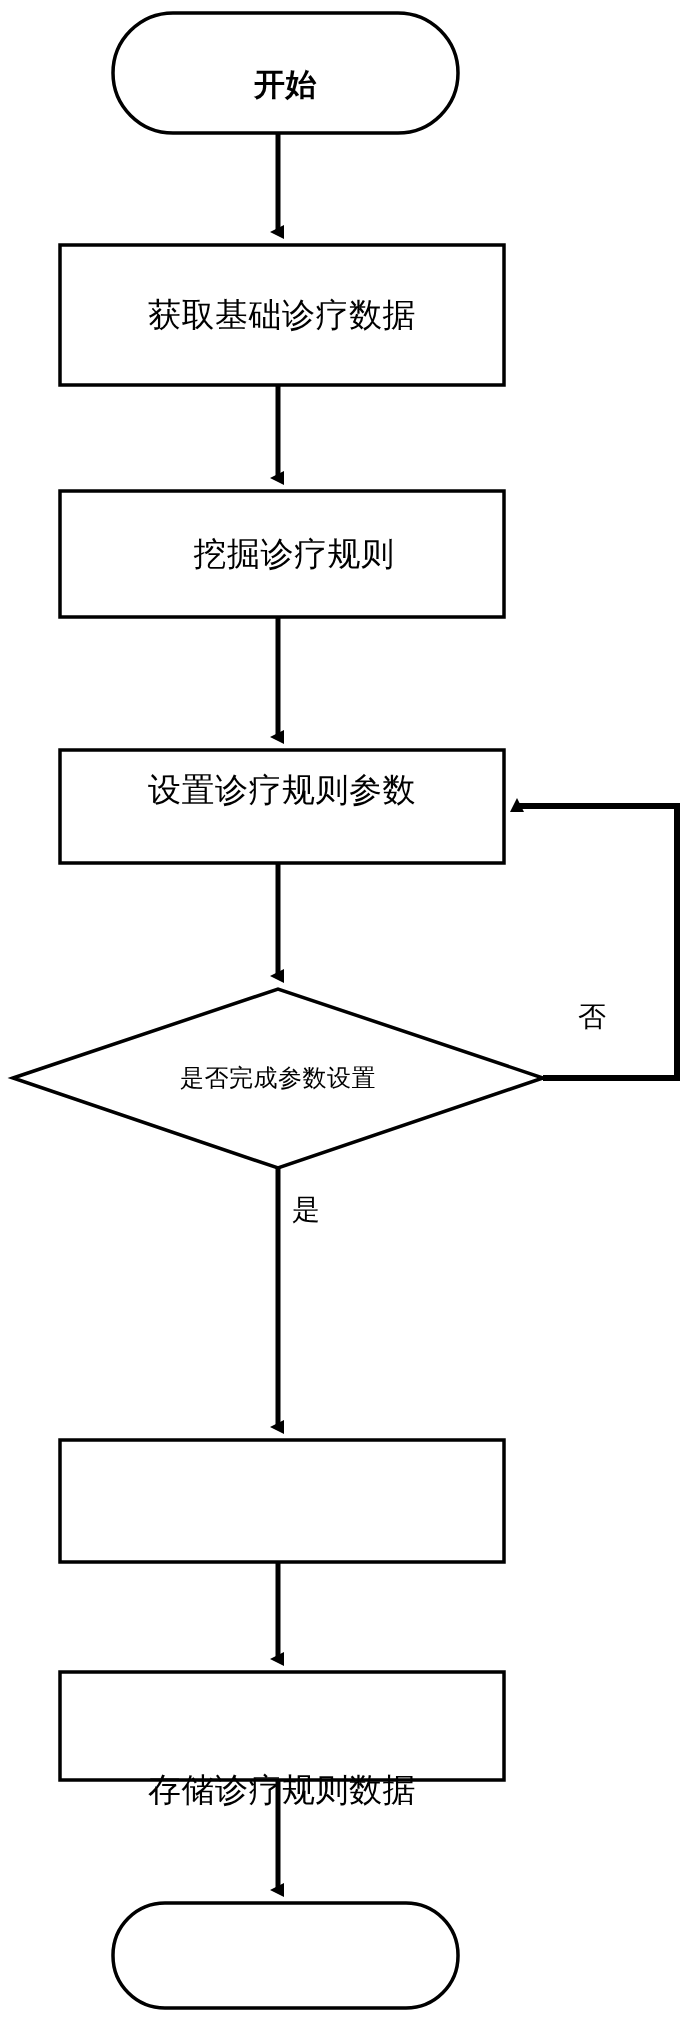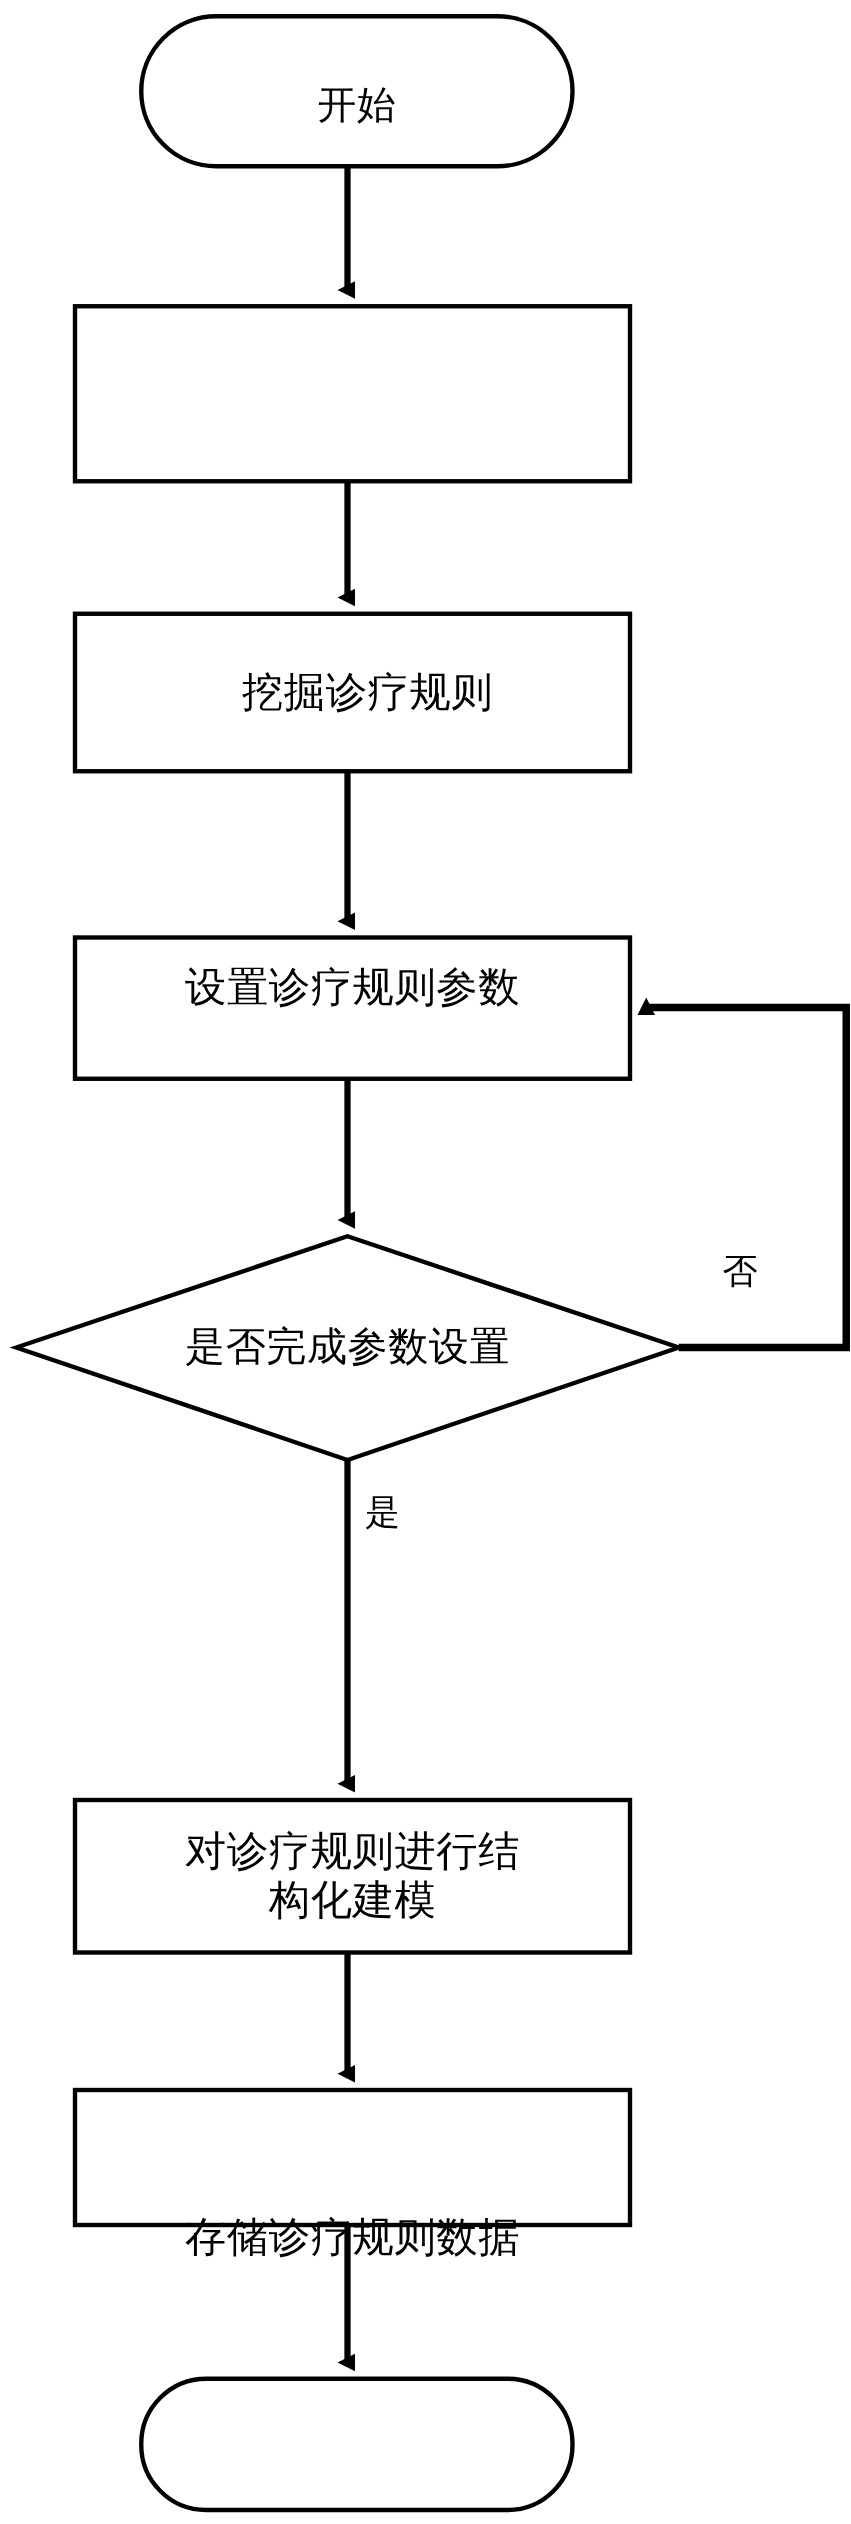--- a/index.html
+++ b/index.html
@@ -33,21 +33,21 @@
     color: #000000;
     font-family: "DejaVu Sans", "Liberation Sans", sans-serif;
     font-weight: 400;
     line-height: 1.18;
     white-space: pre-line;
     pointer-events: none;
     letter-spacing: 0.5px;
   }
   .terminal-label { font-size: 31px; }
   .process-label  { font-size: 33px; }
-  .decision-label { font-size: 32px; }
+  .decision-label { font-size: 24px; }
   .edge-label {
     position: absolute;
     color: #000000;
     font-size: 28px;
     font-family: "DejaVu Sans", "Liberation Sans", sans-serif;
     line-height: 1;
   }
 </style>
 </head>
 <body>
@@ -90,31 +90,30 @@
 
     <line x1="278" y1="1168" x2="278" y2="1427" stroke="#000000" stroke-width="5" marker-end="url(#arrowhead)"></line>
 
     <line x1="278" y1="1562" x2="278" y2="1659" stroke="#000000" stroke-width="5" marker-end="url(#arrowhead)"></line>
 
     <line x1="278" y1="1780" x2="278" y2="1890" stroke="#000000" stroke-width="5" marker-end="url(#arrowhead)"></line>
 
     <path d="M543,1078 L677,1078 L677,806 L517,806" fill="none" stroke="#000000" stroke-width="6" marker-end="url(#arrowhead-left)"></path>
   </svg>
 
-  <div class="node-label terminal-label" style="left:113px; top:13px; width:345px; height:143px;">开始</div>
+  <div class="node-label terminal-label" style="left:113px; top:13px; width:345px; height:143px;font-weight:bold;">开始</div>
 
+  <div class="node-label process-label" style="left:60px; top:245px; width:444px; height:140px;">获取基础诊疗数据</div>
 
   <div class="node-label process-label" style="left:60px; top:491px; width:468px; height:126px;">挖掘诊疗规则</div>
 
   <div class="node-label process-label" style="left:60px; top:750px; width:444px; height:80px;">设置诊疗规则参数</div>
 
   <div class="node-label decision-label" style="left:78px; top:1043px; width:400px; height:70px;">是否完成参数设置</div>
 
-  <div class="node-label process-label" style="left:60px; top:1440px; width:444px; height:122px;">对诊疗规则进行结
-构化建模</div>
 
   <div class="node-label process-label" style="left:60px; top:1740px; width:444px; height:100px;">存储诊疗规则数据</div>
 
 
   <div class="edge-label" style="left:578px; top:1003px;">否</div>
 
   <div class="edge-label" style="left:292px; top:1196px;">是</div>
 
 </div>
 

